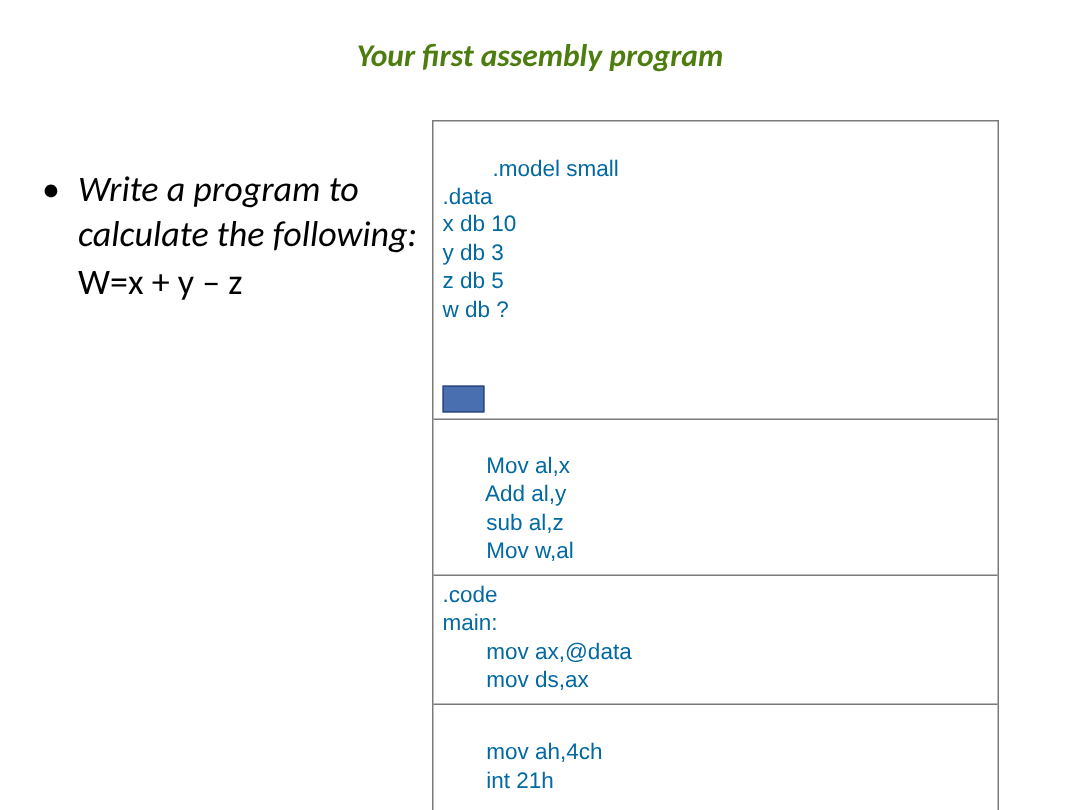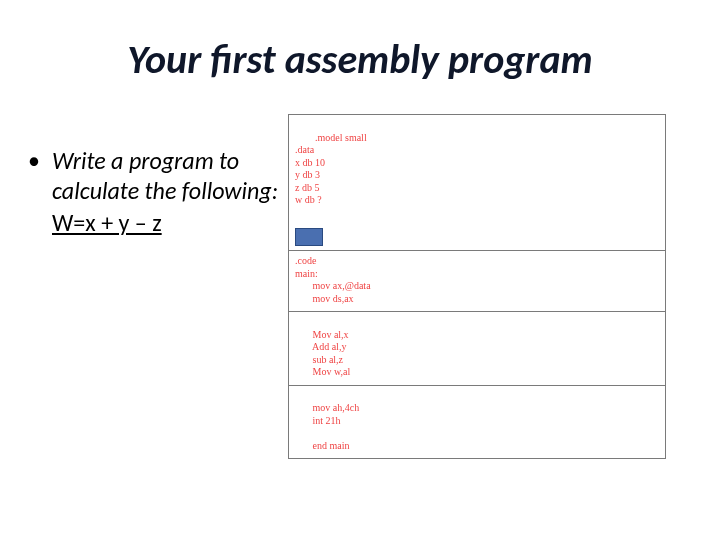--- a/index.html
+++ b/index.html
@@ -6,60 +6,60 @@
   body {
     width: 720px;
     height: 540px;
     background: #fff;
     font-family: Calibri, Arial, sans-serif;
     position: relative;
     overflow: hidden;
   }
   .title {
     text-align: center;
-    font-size: 40px;
+    font-size: 21px;
     font-weight: bold;
     font-style: italic;
-    color: #0f172a;
-    padding-top: 35px;
+    color: #4d7c0f;
+    padding-top: 24px;
     font-family: Calibri, "Segoe UI", sans-serif;
   }
   .content {
     display: flex;
     flex-direction: row;
     margin-top: 30px;
   }
   .left {
     width: 280px;
     padding-left: 28px;
     padding-top: 32px;
     font-size: 24px;
     color: #000;
     line-height: 1.25;
     font-family: Calibri, Arial, sans-serif;
   }
   .bullet-row { display: flex; }
   .bullet-dot { width: 24px; flex: 0 0 24px; }
   .bullet-text { flex: 1; font-style: italic; }
-  .sub-line { padding-left: 24px; margin-top: 2px; text-decoration: underline; }
+  .sub-line { padding-left: 24px; margin-top: 2px; }
   .right {
     width: 378px;
     margin-left: 8px;
   }
   .code-box {
     border: 1px solid #7a7a7a;
     background: #fff;
     width: 378px;
   }
   .code-cell {
     border-bottom: 1px solid #7a7a7a;
     padding: 4px 6px 6px 6px;
-    font-family: Liberation Serif, serif;
-    font-size: 10px;
-    color: #ef4444;
+    font-family: Liberation Sans, sans-serif;
+    font-size: 15px;
+    color: #0369a1;
     white-space: pre;
     line-height: 1.25;
     position: relative;
   }
   .code-cell:last-child { border-bottom: none; }
   .blue-box {
     position: absolute;
     left: 6px;
     bottom: 4px;
     width: 28px;
@@ -87,29 +87,29 @@
       <div class="code-cell">
         <span>.model small
 .data
 x db 10
 y db 3
 z db 5
 w db ?
 </span>
         <div class="blue-box"></div>
       </div>
-      <div class="code-cell">.code
-main:
-       mov ax,@data
-       mov ds,ax</div>
       <div class="code-cell">
        Mov al,x
        Add al,y
        sub al,z
        Mov w,al</div>
+      <div class="code-cell">.code
+main:
+       mov ax,@data
+       mov ds,ax</div>
       <div class="code-cell">
        mov ah,4ch
        int 21h
 
        end main</div>
     </div>
   </div>
 </div>
 
 </body></html>

